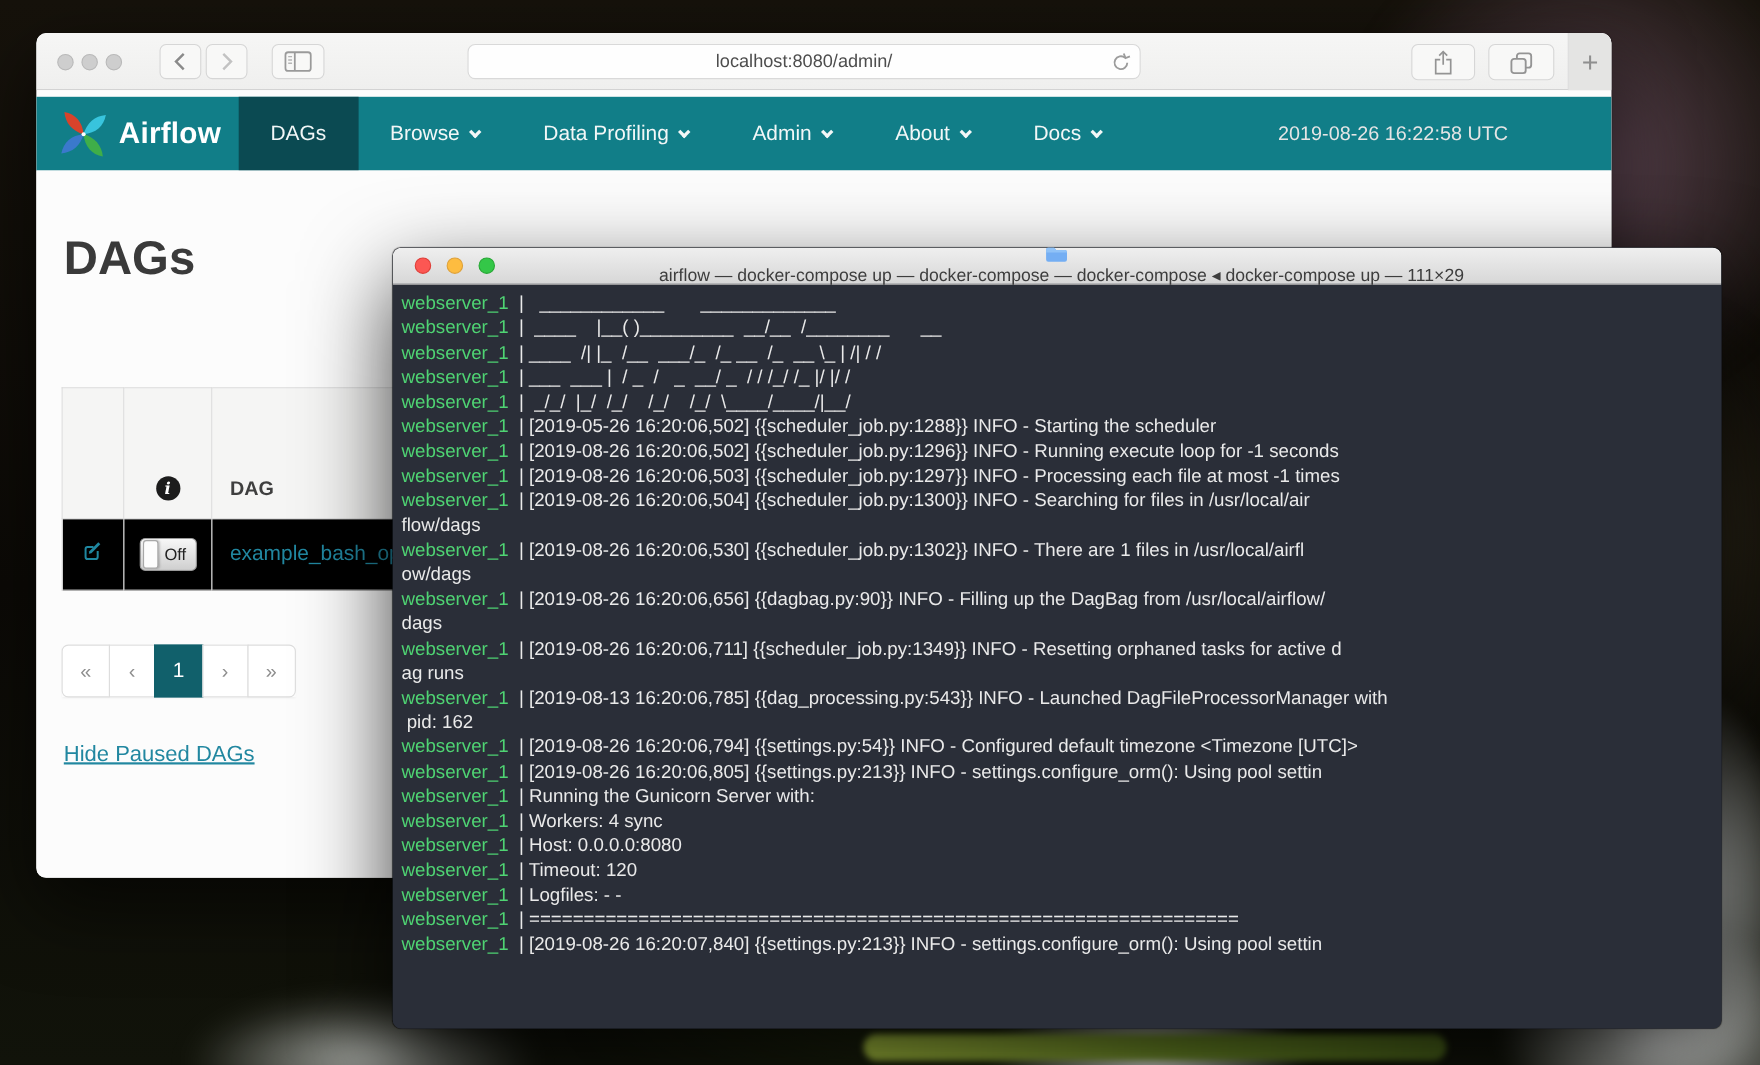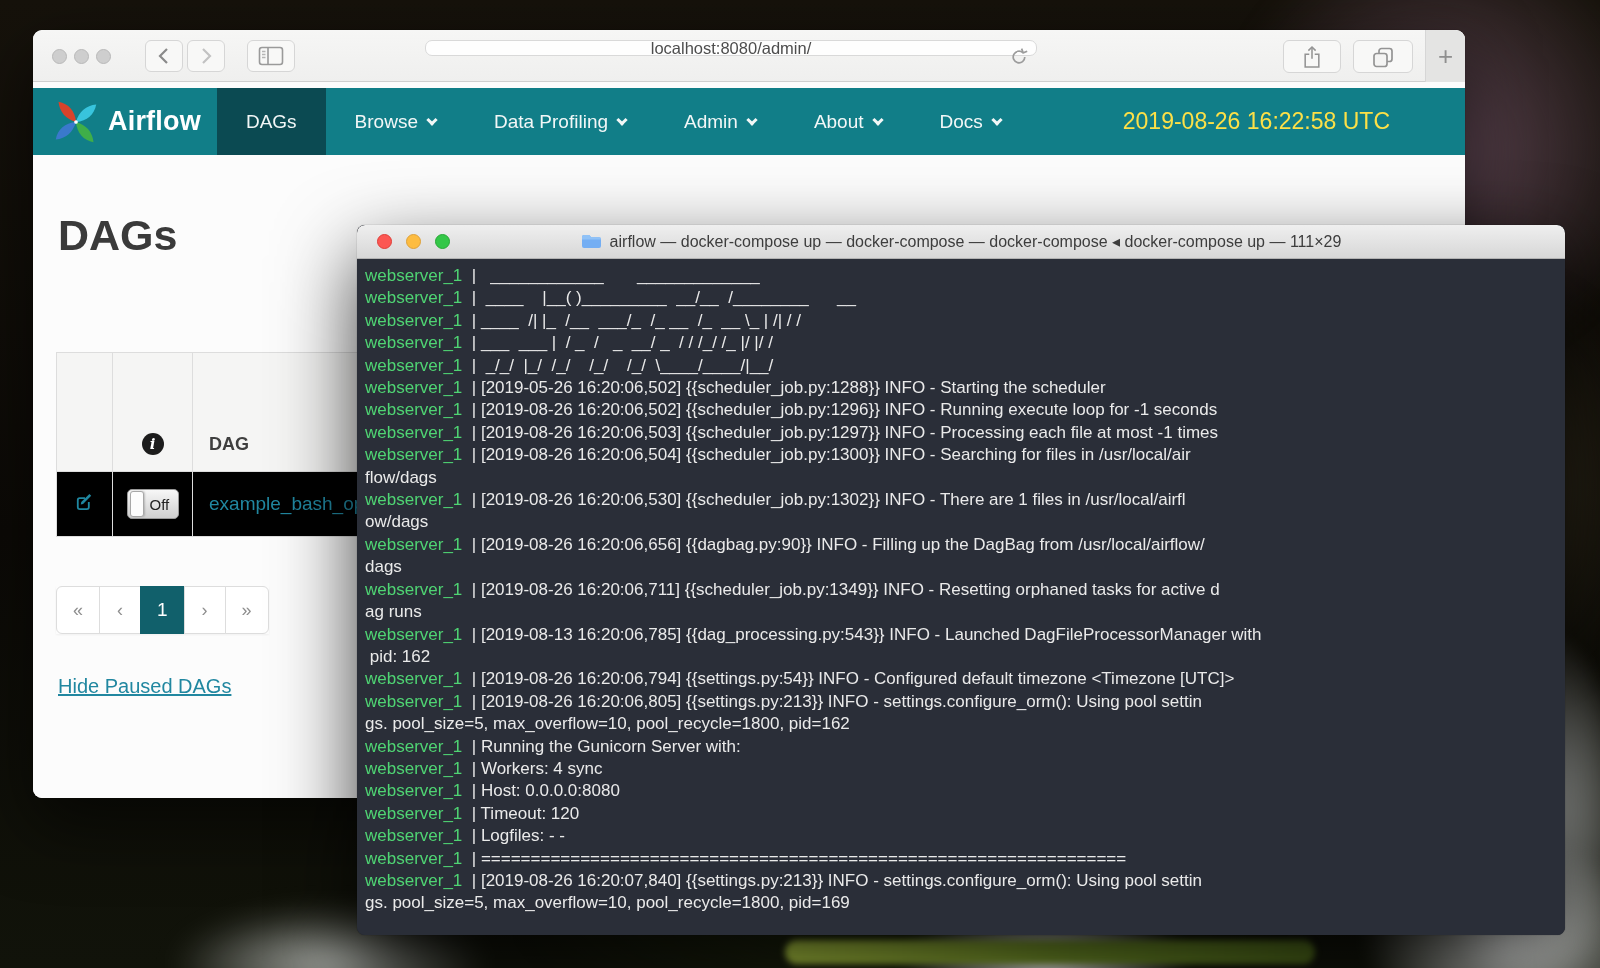--- a/index.html
+++ b/index.html
@@ -37,42 +37,42 @@
   .light  { width:15px; height:15px; border-radius:50%; }
   .light.inactive { background:#cecece; border:1px solid #b9b9b9; }
   .tl-red    { background:#fc5753; border:1px solid #df3e38; }
   .tl-yellow { background:#fdbc40; border:1px solid #dea13a; }
   .tl-green  { background:#34c748; border:1px solid #27a835; }
   .tb-btn { position:absolute; top:10px; height:32px; background:#f8f8f7; border:1px solid #d6d6d6;
             border-radius:6px; display:flex; align-items:center; justify-content:center; }
   #back-btn    { left:112px; width:38px; }
   #forward-btn { left:154px; width:38px; }
   #sidebar-btn { left:214px; width:48px; }
-  #url-field { position:absolute; left:392px; top:10px; width:612px; height:16px;
+  #url-field { position:absolute; left:392px; top:10px; width:612px; height:32px;
                background:#fefefe; border:1px solid #d9d9d9; border-radius:7px;
                display:flex; align-items:center; justify-content:center; }
   #url-field .url-text { font-size:16.5px; color:#4d4d4d; }
   #reload-btn { position:absolute; right:7px; top:6px; width:20px; height:20px; }
   #share-btn { left:1250px; width:58px; height:33px; }
   #tabs-btn  { left:1320px; width:60px; height:33px; }
   #newtab-btn { position:absolute; right:0; top:0; width:40px; height:52px; background:#e4e4e3;
                 border-radius:0 9px 0 0; display:flex; align-items:center; justify-content:center;
                 color:#8f8f8f; font-size:26px; font-weight:300; border-left:1px solid #d6d6d6; }
 
   
   #navbar { position:absolute; left:0; top:58px; right:0; height:67px; background:#117e88;
             display:flex; align-items:stretch; }
   #brand { display:flex; align-items:center; margin-left:20px; }
   #brand-label { color:#fff; font-size:27px; font-weight:bold; margin-left:9px; letter-spacing:.2px; }
   #navbar-items { display:flex; align-items:stretch; margin-left:16px; }
   .nav-item { display:flex; align-items:center; padding:0 29px; color:#f2f7f7; font-size:19px; cursor:default; }
   .nav-item.active { background:#0b4a52; }
   .caret { display:inline-block; width:8px; height:8px; border-right:3px solid #f2f7f7;
            border-bottom:3px solid #f2f7f7; transform:rotate(45deg); margin-left:10px; position:relative; top:-2px; }
-  #navbar-clock { margin-left:auto; margin-right:75px; align-self:center; color:#fde047; font-size:23px; }
+  #navbar-clock { margin-left:auto; margin-right:94px; align-self:center; color:#e5e5e5; font-size:18px; }
 
   
   #page { position:absolute; left:0; top:125px; right:0; bottom:0; background:#fcfcfc; }
   #page-title { position:absolute; left:25px; top:56px; font-size:43px; font-weight:600; color:#3a3a3a; }
   #dag-table { position:absolute; left:23px; top:197px; width:1380px; border-collapse:collapse; }
   #dag-table td, #dag-table th { border:1px solid #ddd; }
   #dag-table thead td { height:119px; background:#f5f5f4; vertical-align:bottom; padding-bottom:16px; }
   #dag-table tbody td { height:65px; background:#000000; vertical-align:middle; }
   .col-edit { width:56px; text-align:center; }
   .col-info { width:80px; text-align:center; }
@@ -99,21 +99,21 @@
 
   
   #terminal { position:absolute; left:357px; top:225px; width:1208px; height:710px; z-index:5;
               border-radius:8px; background:#2a2e38; overflow:hidden;
               box-shadow:0 30px 80px rgba(0,0,0,.75), 0 0 1px rgba(0,0,0,.6); }
   #t-titlebar { position:absolute; left:0; top:0; right:0; height:34px;
                 background:linear-gradient(180deg,#efefef,#d7d7d7); border-bottom:1px solid #b2b2b2;
                 border-radius:8px 8px 0 0; display:flex; align-items:center; justify-content:center; }
   #t-titlebar .lights { left:20px; top:9px; gap:14px; }
   #t-title { font-size:16px; color:#3d3d3d; margin-left:8px; }
-  .t-title-wrap { display:flex; align-items:center; }
+  .t-title-wrap { display:flex; align-items:center;flex-direction:column; }
   #t-body { position:absolute; left:0; top:34px; right:0; bottom:0; background:#2a2e38;
             padding:6px 8px; font-family:Liberation Sans, sans-serif; font-size:17px;
             line-height:22.4px; color:#eaeaea; }
   .trow { white-space:pre; }
   .tgreen { color:#4fd473; }
 </style>
 </head>
 <body>
 
 <div>
@@ -297,23 +297,21 @@
       <div class="trow"><span class="tgreen">webserver_1</span><span>  | [2019-08-26 16:20:06,530] {{scheduler_job.py:1302}} INFO - There are 1 files in /usr/local/airfl</span></div>
       <div class="trow"><span>ow/dags</span></div>
       <div class="trow"><span class="tgreen">webserver_1</span><span>  | [2019-08-26 16:20:06,656] {{dagbag.py:90}} INFO - Filling up the DagBag from /usr/local/airflow/</span></div>
       <div class="trow"><span>dags</span></div>
       <div class="trow"><span class="tgreen">webserver_1</span><span>  | [2019-08-26 16:20:06,711] {{scheduler_job.py:1349}} INFO - Resetting orphaned tasks for active d</span></div>
       <div class="trow"><span>ag runs</span></div>
       <div class="trow"><span class="tgreen">webserver_1</span><span>  | [2019-08-13 16:20:06,785] {{dag_processing.py:543}} INFO - Launched DagFileProcessorManager with</span></div>
       <div class="trow"><span> pid: 162</span></div>
       <div class="trow"><span class="tgreen">webserver_1</span><span>  | [2019-08-26 16:20:06,794] {{settings.py:54}} INFO - Configured default timezone &lt;Timezone [UTC]&gt;</span></div>
       <div class="trow"><span class="tgreen">webserver_1</span><span>  | [2019-08-26 16:20:06,805] {{settings.py:213}} INFO - settings.configure_orm(): Using pool settin</span></div>
-      <div class="trow"><span>gs. pool_size=5, max_overflow=10, pool_recycle=1800, pid=162</span></div>
       <div class="trow"><span class="tgreen">webserver_1</span><span>  | Running the Gunicorn Server with:</span></div>
       <div class="trow"><span class="tgreen">webserver_1</span><span>  | Workers: 4 sync</span></div>
       <div class="trow"><span class="tgreen">webserver_1</span><span>  | Host: 0.0.0.0:8080</span></div>
       <div class="trow"><span class="tgreen">webserver_1</span><span>  | Timeout: 120</span></div>
       <div class="trow"><span class="tgreen">webserver_1</span><span>  | Logfiles: - -</span></div>
       <div class="trow"><span class="tgreen">webserver_1</span><span>  | =================================================================</span></div>
       <div class="trow"><span class="tgreen">webserver_1</span><span>  | [2019-08-26 16:20:07,840] {{settings.py:213}} INFO - settings.configure_orm(): Using pool settin</span></div>
-      <div class="trow"><span>gs. pool_size=5, max_overflow=10, pool_recycle=1800, pid=169</span></div>
     </div>
 </div>
 
 </body></html>

